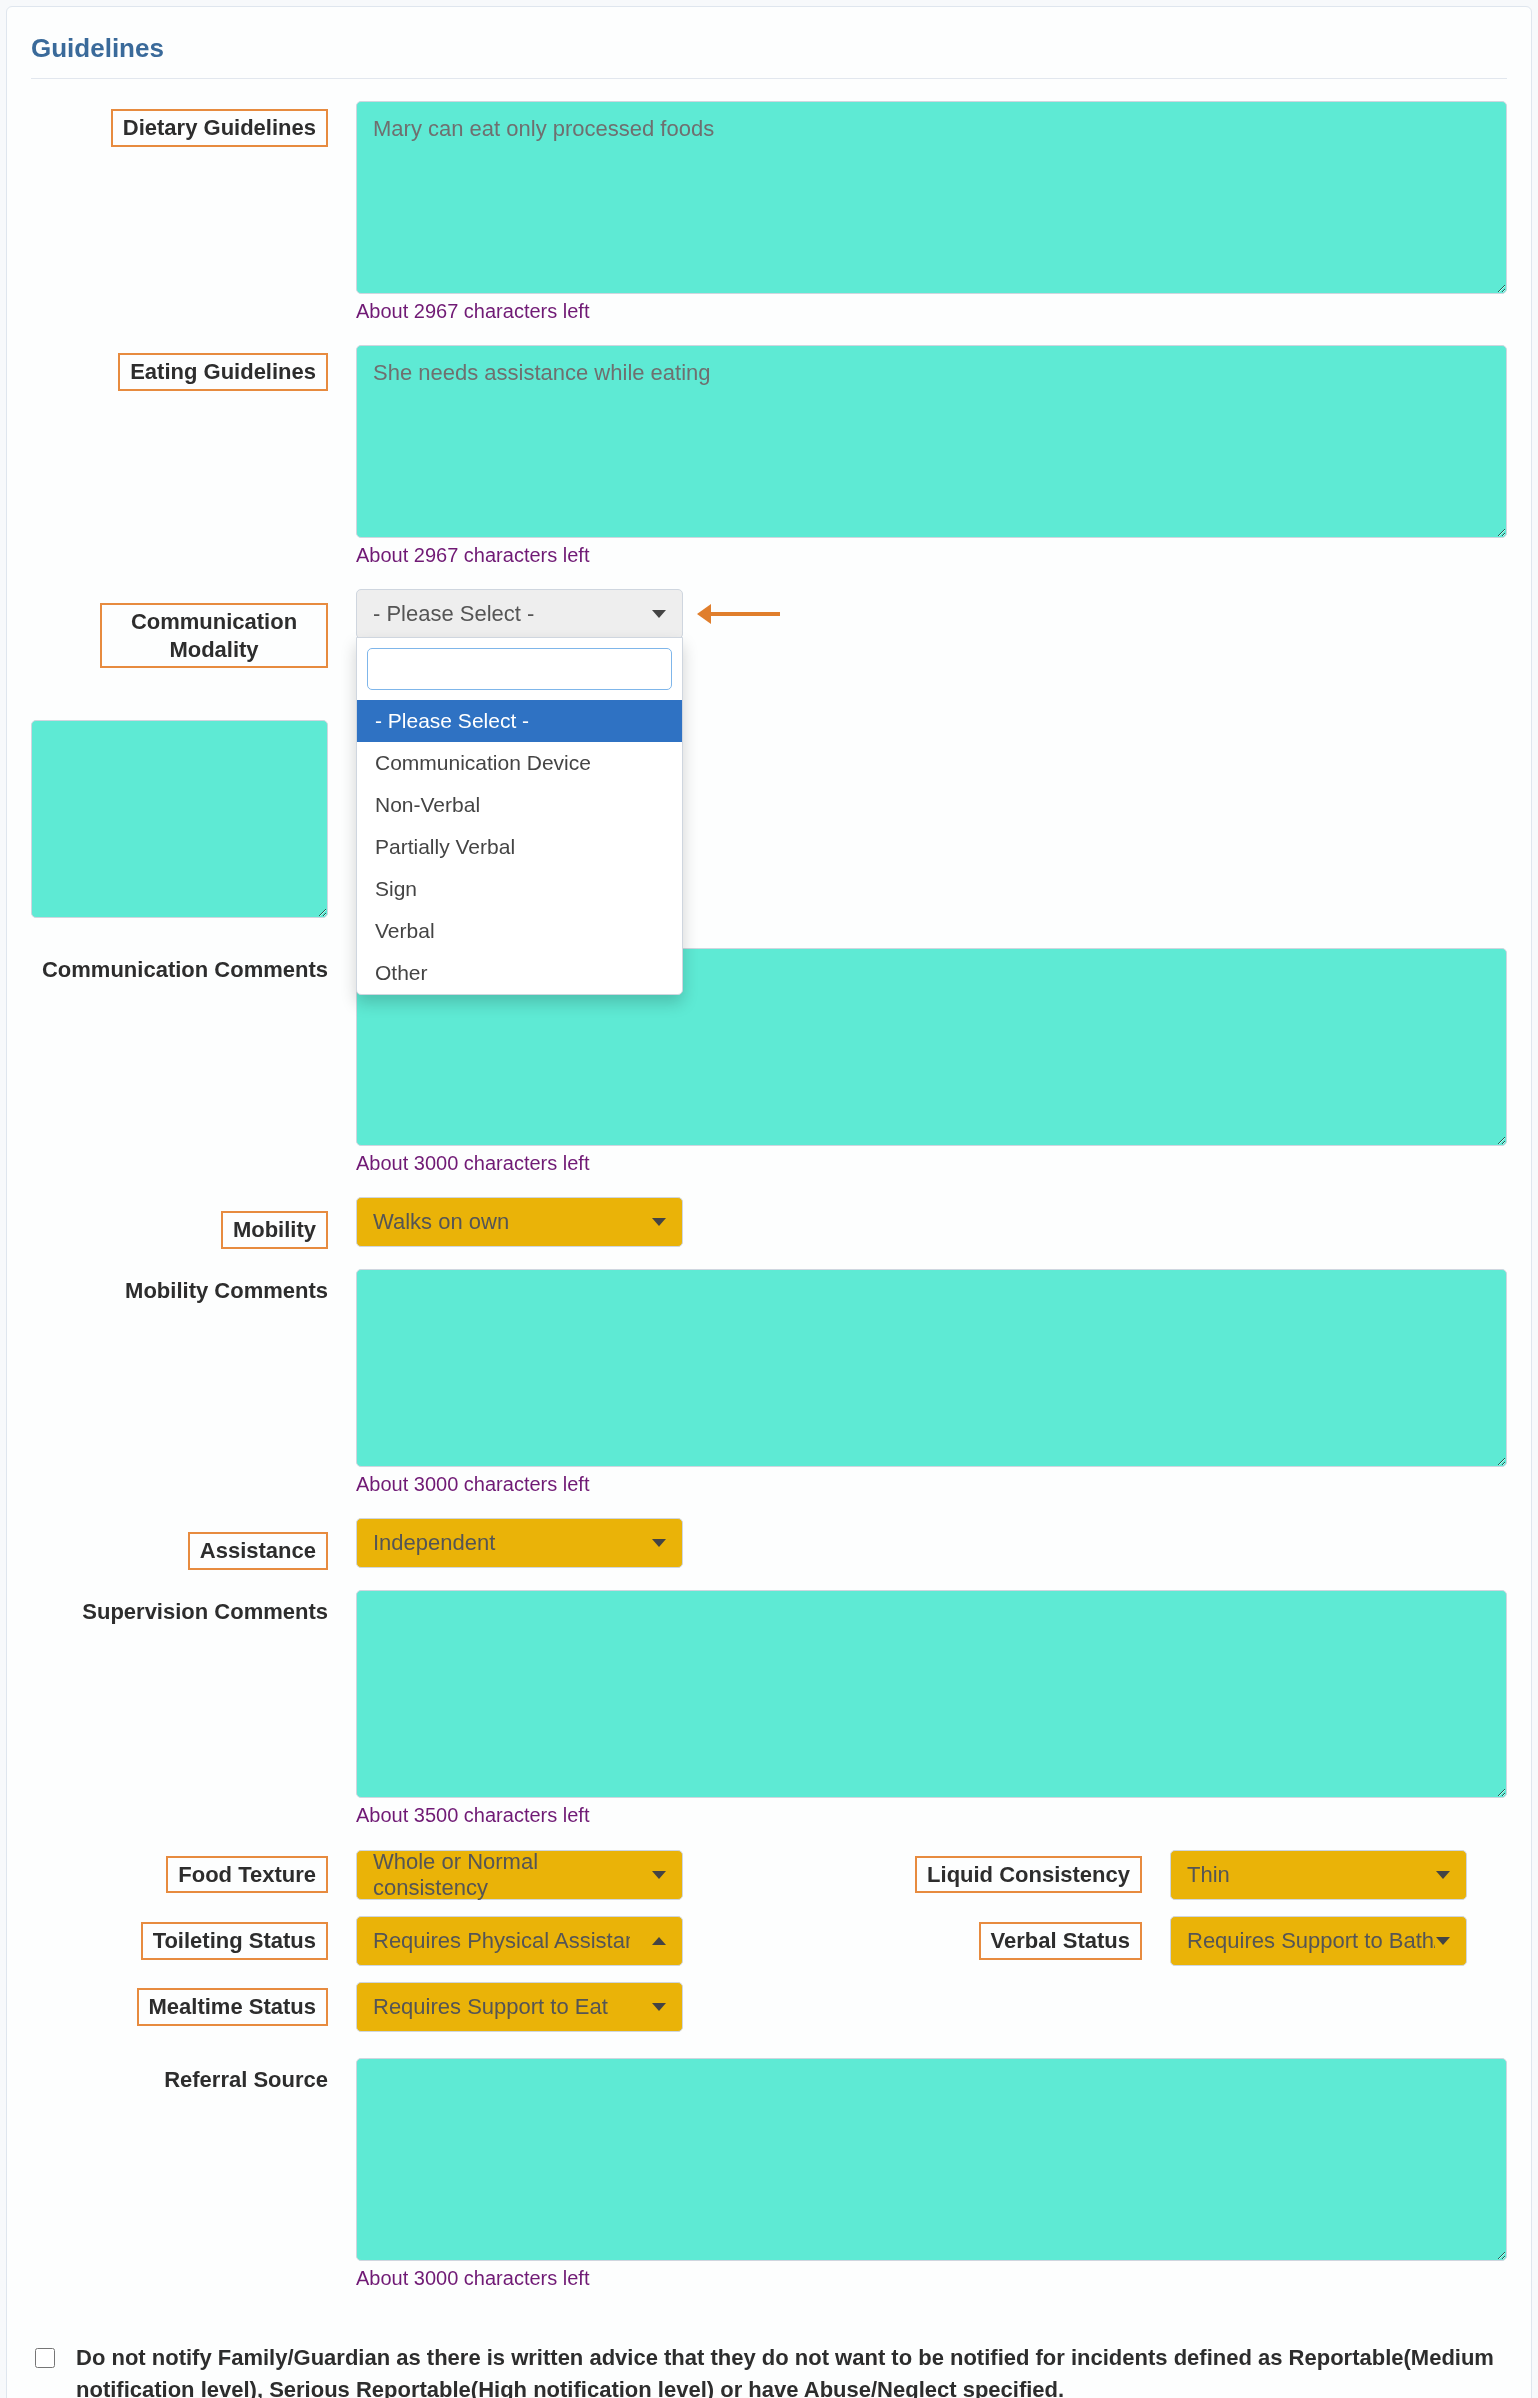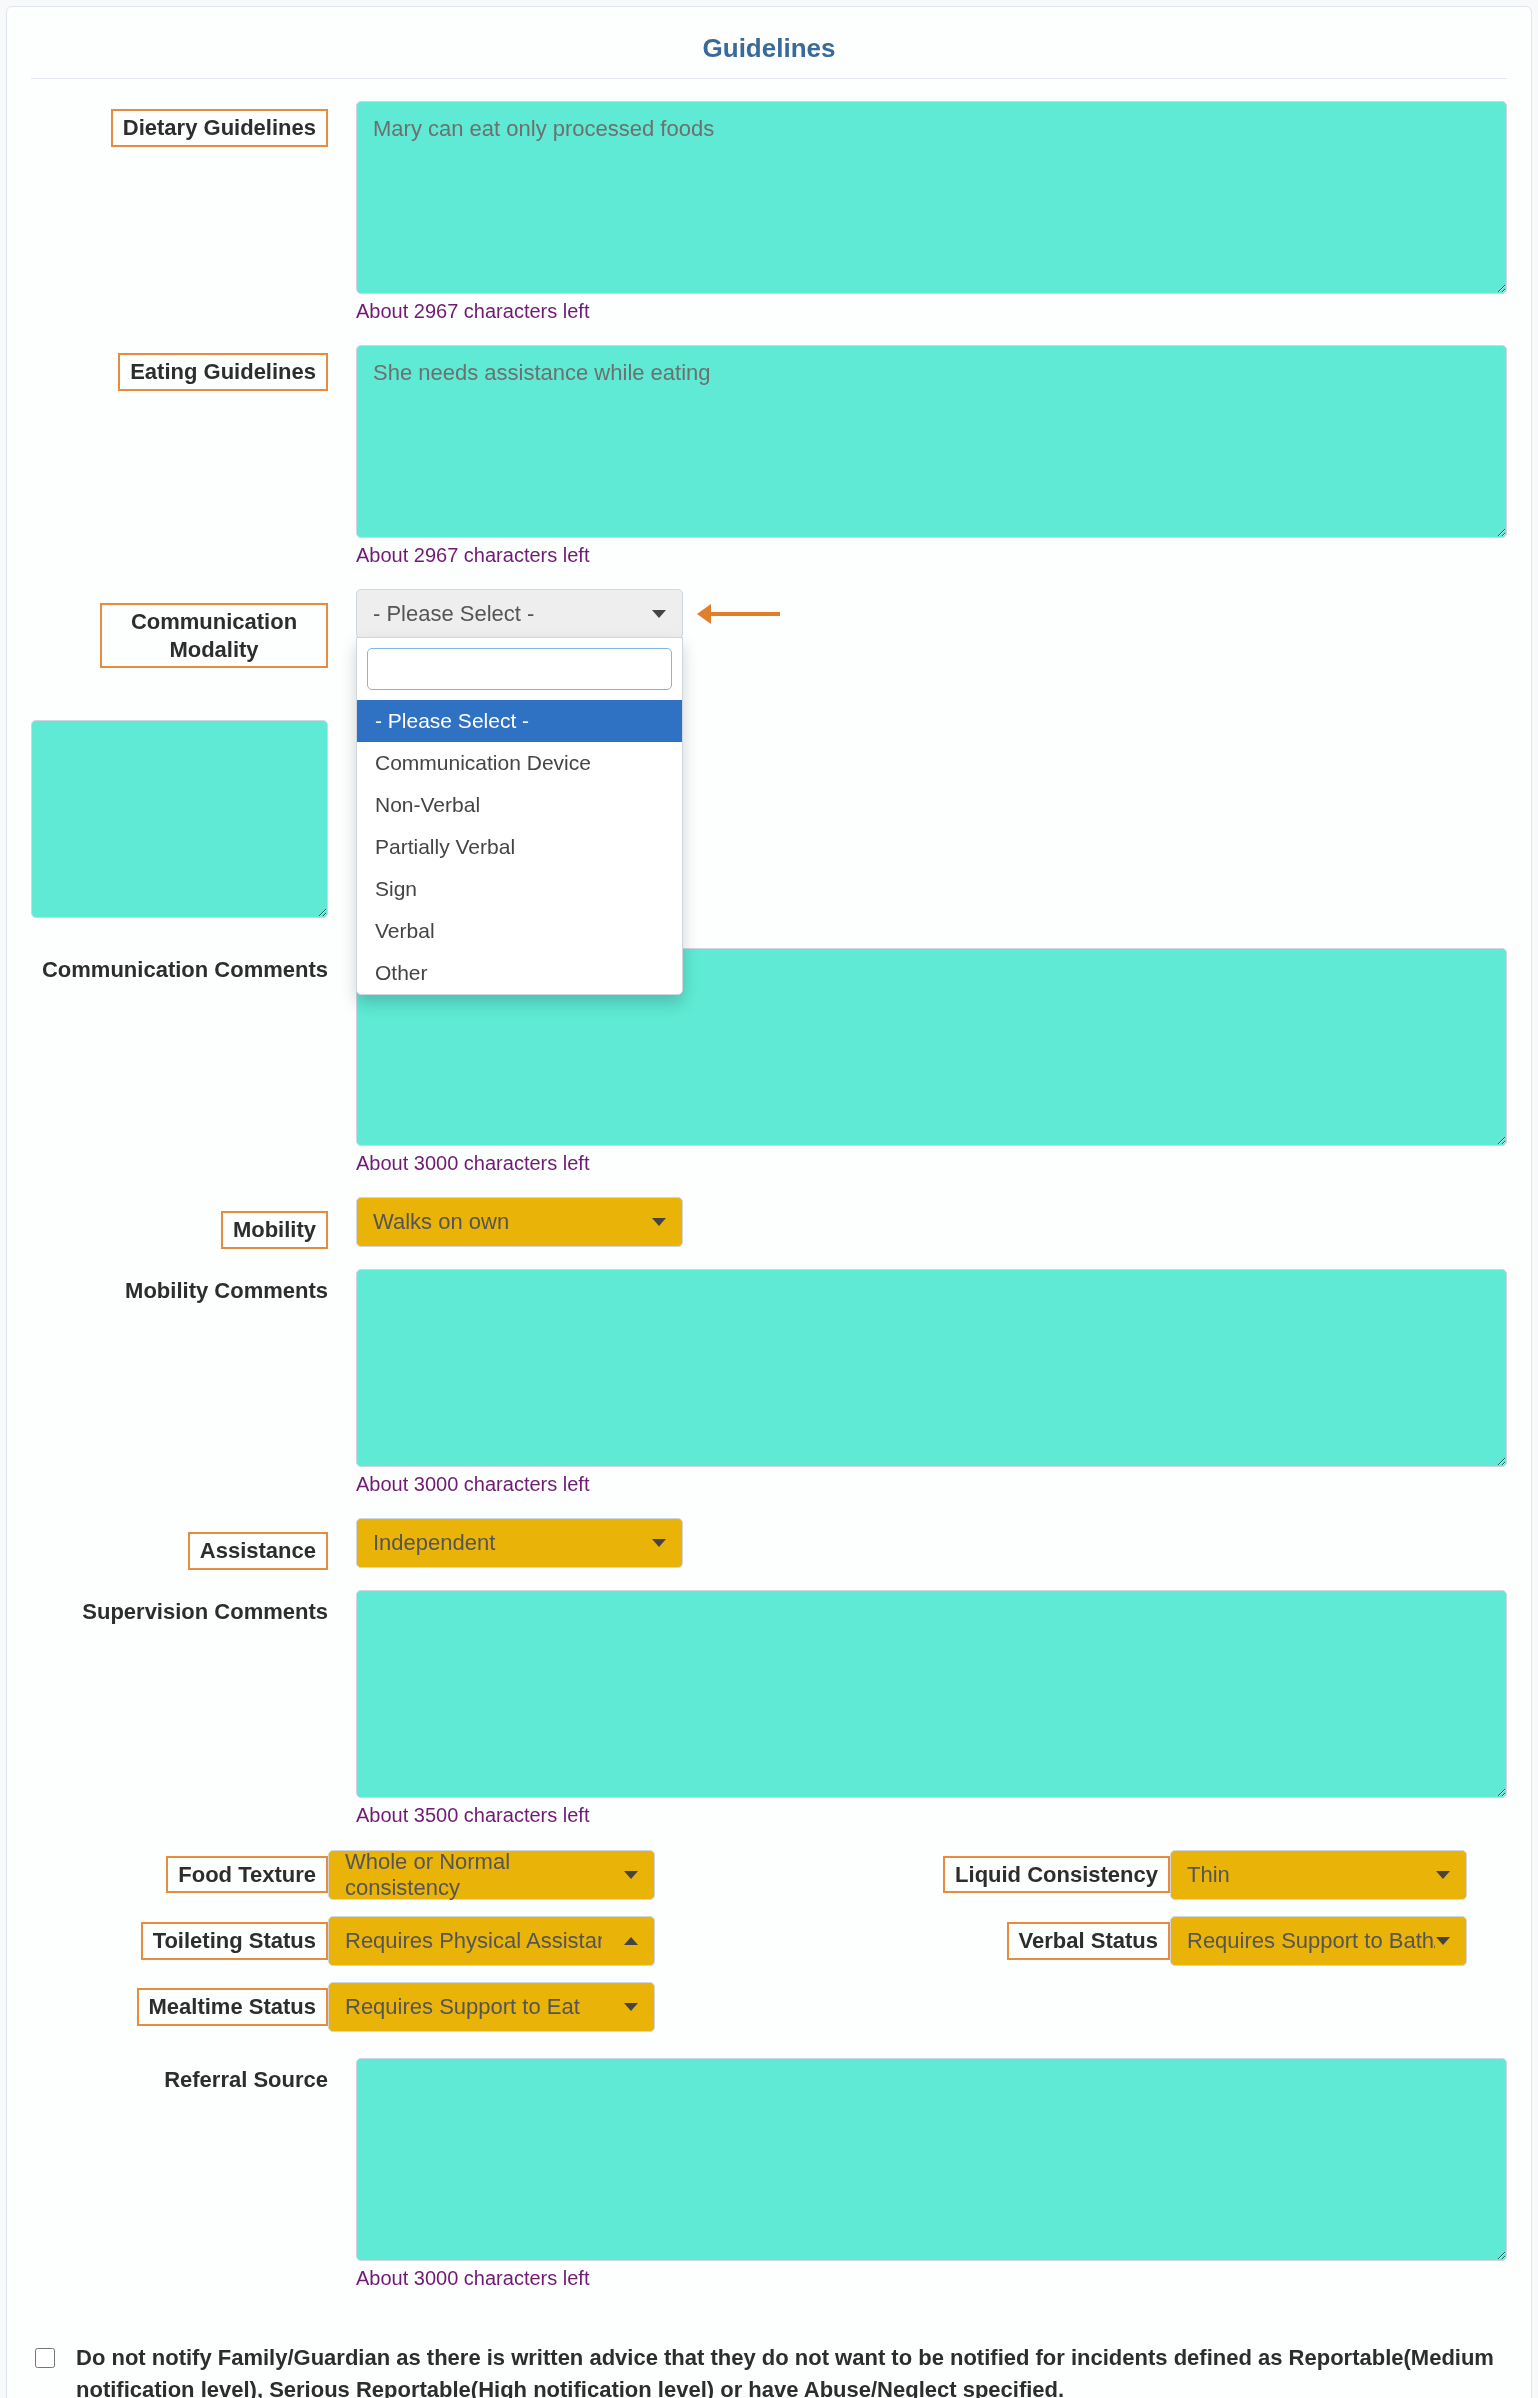--- a/index.html
+++ b/index.html
@@ -16,21 +16,20 @@
     border: 1px solid #dfe6ee;
     border-radius: 6px;
     background: #fdfefe;
     padding: 20px 24px 30px 24px;
   }
   .section-title {
     color: #3a6a9a;
     font-weight: bold;
     font-size: 26px;
     padding: 6px 0 14px 0;
-    text-align: center;
   }
   hr.rule {
     border: none;
     border-top: 1px solid #e2e7ee;
     margin: 0 0 22px 0;
   }
   .form-grid {
     display: grid;
     grid-template-columns: 297px 1fr;
     column-gap: 28px;
@@ -159,20 +158,21 @@
   .dd-item.sel {
     background: #2f72c3;
     color: #fff;
   }
   .control-row-relative {
     position: relative;
   }
   .two-col {
     display: grid;
     grid-template-columns: 297px 366px 1fr 337px;
+    column-gap: 28px;
     align-items: center;
     margin-bottom: 16px;
   }
   .two-col .rlabel { text-align: right; }
   .check-row {
     display: flex;
     align-items: flex-start;
     gap: 18px;
     margin-top: 30px;
     font-size: 22px;

